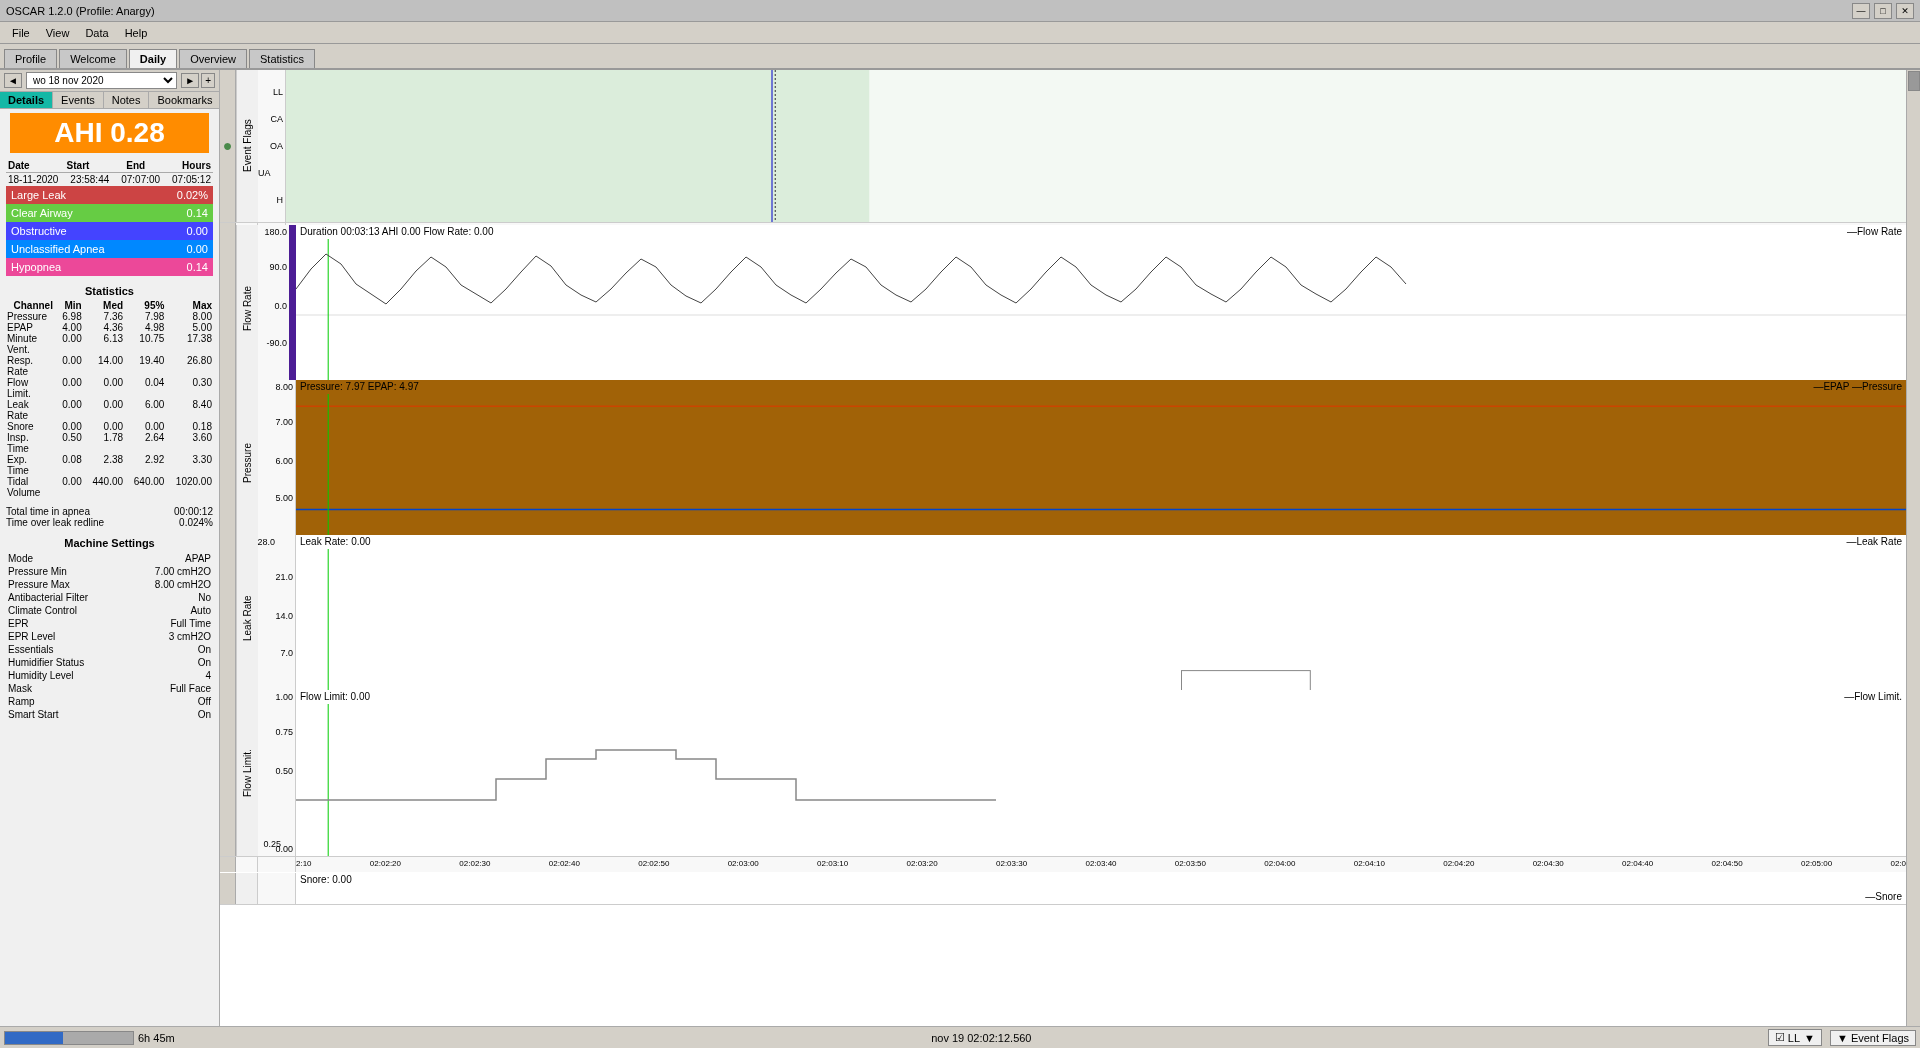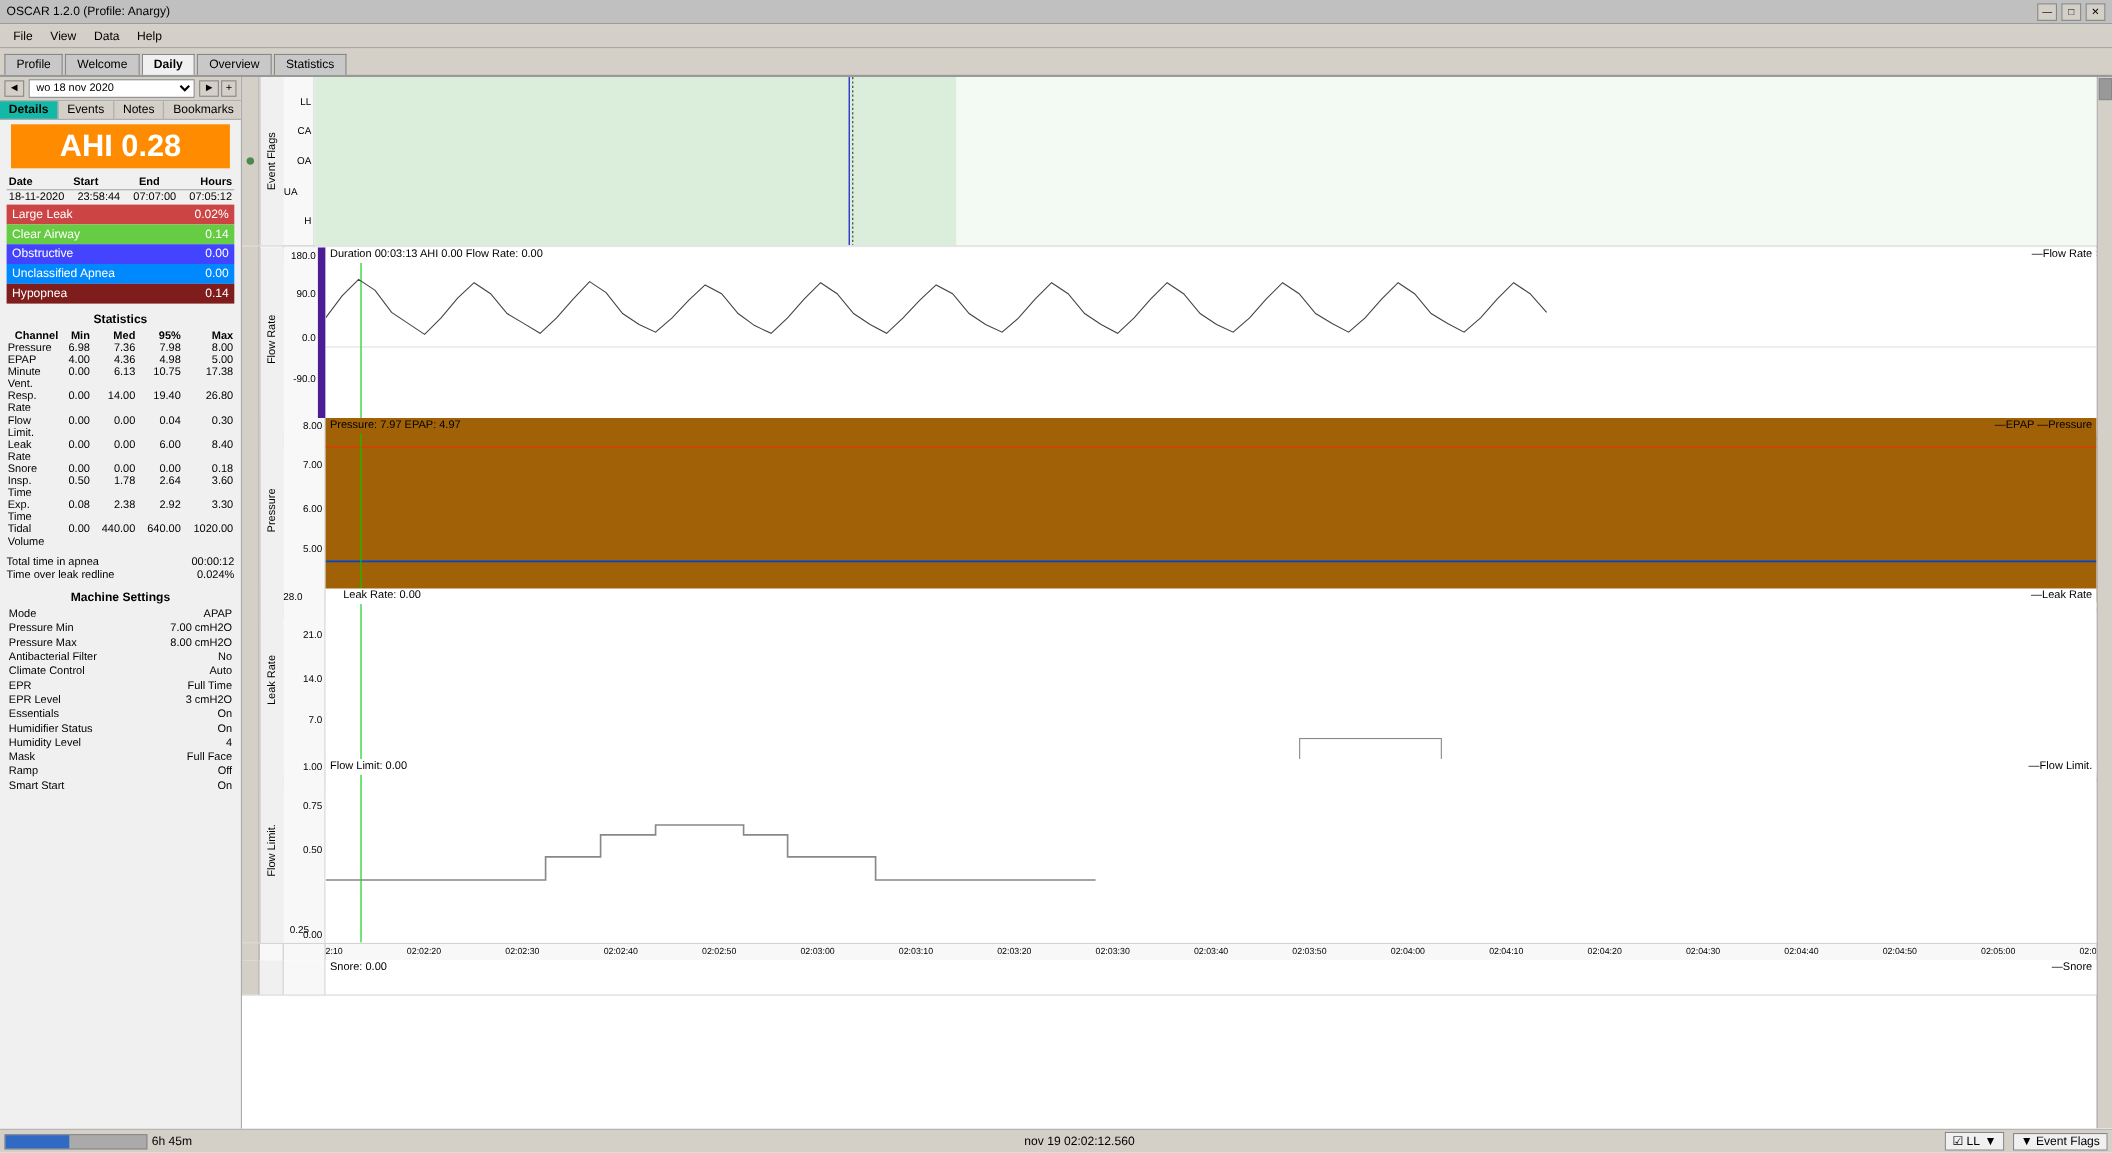--- a/index.html
+++ b/index.html
@@ -42,21 +42,21 @@
     
     #stats-scroll { overflow-y: auto; flex: 1; padding: 0 2px; }
     
     .stat-row { display: flex; justify-content: space-between; padding: 1px 2px; font-size: 10px; }
     
     .event-row { display: flex; justify-content: space-between; padding: 2px 4px; font-size: 11px; border: 1px solid transparent; }
     .event-row.large-leak { background: #cc4444; color: white; }
     .event-row.clear-airway { background: #66cc44; color: white; }
     .event-row.obstructive { background: #4444ff; color: white; }
     .event-row.unclassified { background: #0088ff; color: white; }
-    .event-row.hypopnea { background: #7f1d1d; color: white; }
+    .event-row.hypopnea { background: #ec4899; color: white; }
     
     .section-header { text-align: center; font-weight: bold; font-size: 11px; padding: 3px 0; }
     
     table.stats-table { width: 100%; border-collapse: collapse; font-size: 10px; }
     table.stats-table th { font-weight: bold; text-align: right; padding: 0 3px; }
     table.stats-table td { text-align: right; padding: 0 3px; }
     table.stats-table td:first-child { text-align: left; }
     
     .machine-row { font-size: 10px; padding: 1px 4px; display: flex; justify-content: space-between; }
     
@@ -557,21 +557,21 @@
             <div style="width:16px; background:#d4d0c8; border-right:1px solid #aaa; flex-shrink:0;"></div>
             <div style="writing-mode:vertical-rl; transform:rotate(180deg); font-size:10px; background:#f0f0f0; border-right:1px solid #ccc; width:22px; display:flex; align-items:center; justify-content:center; flex-shrink:0;">Leak Rate</div>
             <div style="width:38px; background:#f8f8f8; border-right:1px solid #ccc; position:relative; font-size:9px; flex-shrink:0;">
               <span style="position:absolute; right:20px; top:2px;">28.0</span>
               <span style="position:absolute; right:2px; top:22%;">21.0</span>
               <span style="position:absolute; right:2px; top:46%;">14.0</span>
               <span style="position:absolute; right:2px; top:68%;">7.0</span>
               <span style="position:absolute; right:2px; bottom:2px;">0.0</span>
             </div>
             <div style="flex:1; position:relative; background:white; overflow:hidden;">
-              <span style="position:absolute; top:1px; left:16px; font-size:10px; z-index:2;">Leak Rate: 0.00</span>
+              <span style="position:absolute; top:1px; left:4px; font-size:10px; z-index:2;">Leak Rate: 0.00</span>
               <span style="position:absolute; top:1px; right:4px; font-size:10px; z-index:2;">—Leak Rate</span>
               <svg width="100%" height="100%" style="margin-top:14px; height:calc(100% - 14px);">
 
                 <line x1="0" y1="96%" x2="100%" y2="96%" stroke="#cc4400" stroke-width="1"></line>
 
                 <line x1="2%" y1="0" x2="2%" y2="100%" stroke="#00cc00" stroke-width="1"></line>
 
                 <rect x="55%" y="80%" width="8%" height="20%" fill="none" stroke="#888" stroke-width="1"></rect>
               </svg>
             </div>
@@ -656,21 +656,21 @@
           </div>
         </div>
 
         <div style="height:60px; border-bottom:1px solid #ccc; display:flex; flex-direction:column; flex-shrink:0;">
           <div style="display:flex; flex:1;margin-top:28px;">
             <div style="width:16px; background:#d4d0c8; border-right:1px solid #aaa; flex-shrink:0;"></div>
             <div style="width:22px; flex-shrink:0; border-right:1px solid #ccc; background:#f0f0f0;"></div>
             <div style="width:38px; flex-shrink:0; border-right:1px solid #ccc; background:#f8f8f8;"></div>
             <div style="flex:1; position:relative; background:white; overflow:hidden;">
               <span style="position:absolute; top:1px; left:4px; font-size:10px; z-index:2;">Snore: 0.00</span>
-              <span style="position:absolute; top:1px; right:4px; font-size:10px; z-index:2;">—Snore</span>
+              <span style="position:absolute; top:18px; right:4px; font-size:10px; z-index:2;">—Snore</span>
             </div>
           </div>
         </div>
 
       </div>
 
       <div id="right-scrollbar" style="width:14px; background:#d4d0c8; border-left:1px solid #aaa;">
         <div style="width:12px; height:20px; background:#999; margin:1px; border:1px solid #888;"></div>
       </div>
     </div>

